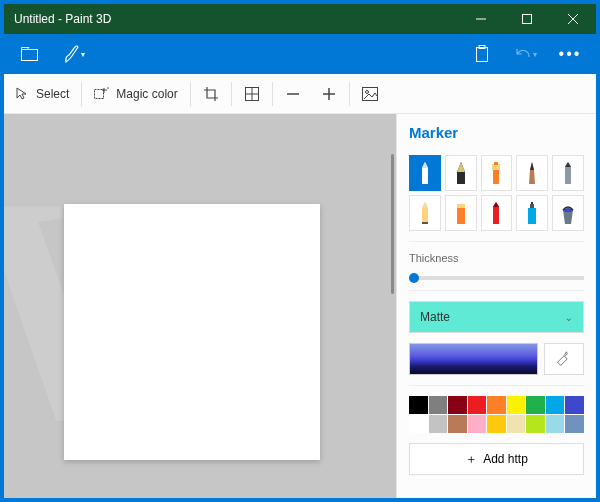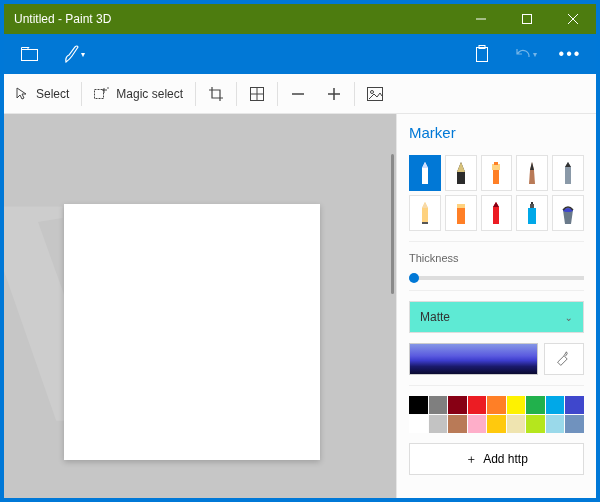--- a/index.html
+++ b/index.html
@@ -1,20 +1,20 @@
 <!DOCTYPE html>
 <html><head>
 <meta charset="utf-8">
 <style>
   * { box-sizing: border-box; margin: 0; padding: 0; font-family: "Segoe UI", sans-serif; }
   body { background: #0078d7; width: 600px; height: 502px; overflow: hidden; }
   .window { position: absolute; top: 4px; left: 4px; width: 592px; height: 494px; background: #f2f2f2; display: flex; flex-direction: column; }
   
   
-  .titlebar { height: 30px; background: #4d7c0f; color: #fff; display: flex; align-items: center; font-size: 12px; }
+  .titlebar { height: 30px; background: #14532d; color: #fff; display: flex; align-items: center; font-size: 12px; }
   .titlebar .title { padding-left: 10px; flex: 1; }
   .titlebar .ctl { width: 46px; height: 30px; display: flex; align-items: center; justify-content: center; }
   
   
   .menubar { height: 40px; background: #0178d6; display: flex; align-items: center; padding: 0 6px; gap: 4px; }
   .menubar .mbtn { width: 40px; height: 36px; display: flex; align-items: center; justify-content: center; color: #fff; position: relative; }
   .menubar .spacer { flex: 1; }
   .menubar .disabled { opacity: .45; }
   .menubar .chev { font-size: 8px; margin-left: 2px; }
   
@@ -27,21 +27,21 @@
   
   .content { flex: 1; display: flex; overflow: hidden; }
   .canvas-area { flex: 1; background: #c6c6c6; position: relative; overflow: hidden; }
   .canvas { position: absolute; top: 90px; left: 60px; width: 256px; height: 256px; background: #fff; box-shadow: 0 2px 6px rgba(0,0,0,.2); }
   .watermark { position: absolute; top: 0; left: 0; width: 100%; height: 100%; display: flex; align-items: center; justify-content: center; color: rgba(255,255,255,.35); font-size: 24px; letter-spacing: 1px; pointer-events: none; font-family: Georgia, serif; }
   .watermark .big { position: absolute; font-size: 320px; color: rgba(255,255,255,.12); font-weight: bold; font-family: "Times New Roman", serif; left: -40px; top: 10px; }
   .vscroll { position: absolute; right: 2px; top: 40px; width: 3px; height: 140px; background: #8a8a8a; border-radius: 2px; }
   
   
   .panel { width: 200px; background: #fcfcfc; border-left: 1px solid #e6e6e6; padding: 10px 12px; overflow: hidden; display: flex; flex-direction: column; gap: 10px; }
-  .panel h2 { font-size: 15px; font-weight: 400; color: #0178d6; margin-bottom: 4px; }
+  .panel h2 { font-size: 15px; font-weight: 700; color: #0178d6; margin-bottom: 4px; }
   
   .brush-grid { display: grid; grid-template-columns: repeat(5, 1fr); gap: 4px; }
   .brush { height: 36px; background: #fff; border: 1px solid #e2e2e2; display: flex; align-items: center; justify-content: center; position: relative;}
   .brush.sel { background: #0178d6; border-color: #0178d6; }
   
   .label-row { font-size: 11px; color: #666; display: flex; align-items: center; }
   .label-row .val { margin-left: auto; width: 60px; height: 24px; border: 1px solid #ddd; background: #fff; font-size: 11px; text-align: right; padding: 0 6px; line-height: 22px;}
   .slider { height: 4px; background: #ddd; position: relative; margin-top: 2px;}
   .slider .dot { width: 10px; height: 10px; background: #0178d6; border-radius: 50%; position: absolute; top: -3px; left: 0; }
   
@@ -126,21 +126,21 @@
     </div>
     <div class="sep"></div>
     <div class="tbtn">
       <span class="ic">
           <svg width="16" height="14">
             <rect x="0.5" y="2.5" width="9" height="9" fill="none" stroke="#444" stroke-dasharray="2 1"></rect>
             <path d="M10 1 L10 6 M8 3 L13 3" stroke="#444"></path>
             <circle cx="14" cy="1" r="0.8" fill="#444"></circle>
           </svg>
         </span>
-      <span>Magic select</span>
+      <span>Magic color</span>
     </div>
     <div class="sep"></div>
     <div class="tbtn">
       <span class="ic">
           <svg width="14" height="14">
             <path d="M3 0 L3 11 L14 11 M0 3 L11 3 L11 14" fill="none" stroke="#444" stroke-width="1.2"></path>
           </svg>
         </span>
     </div>
     <div class="sep"></div>

